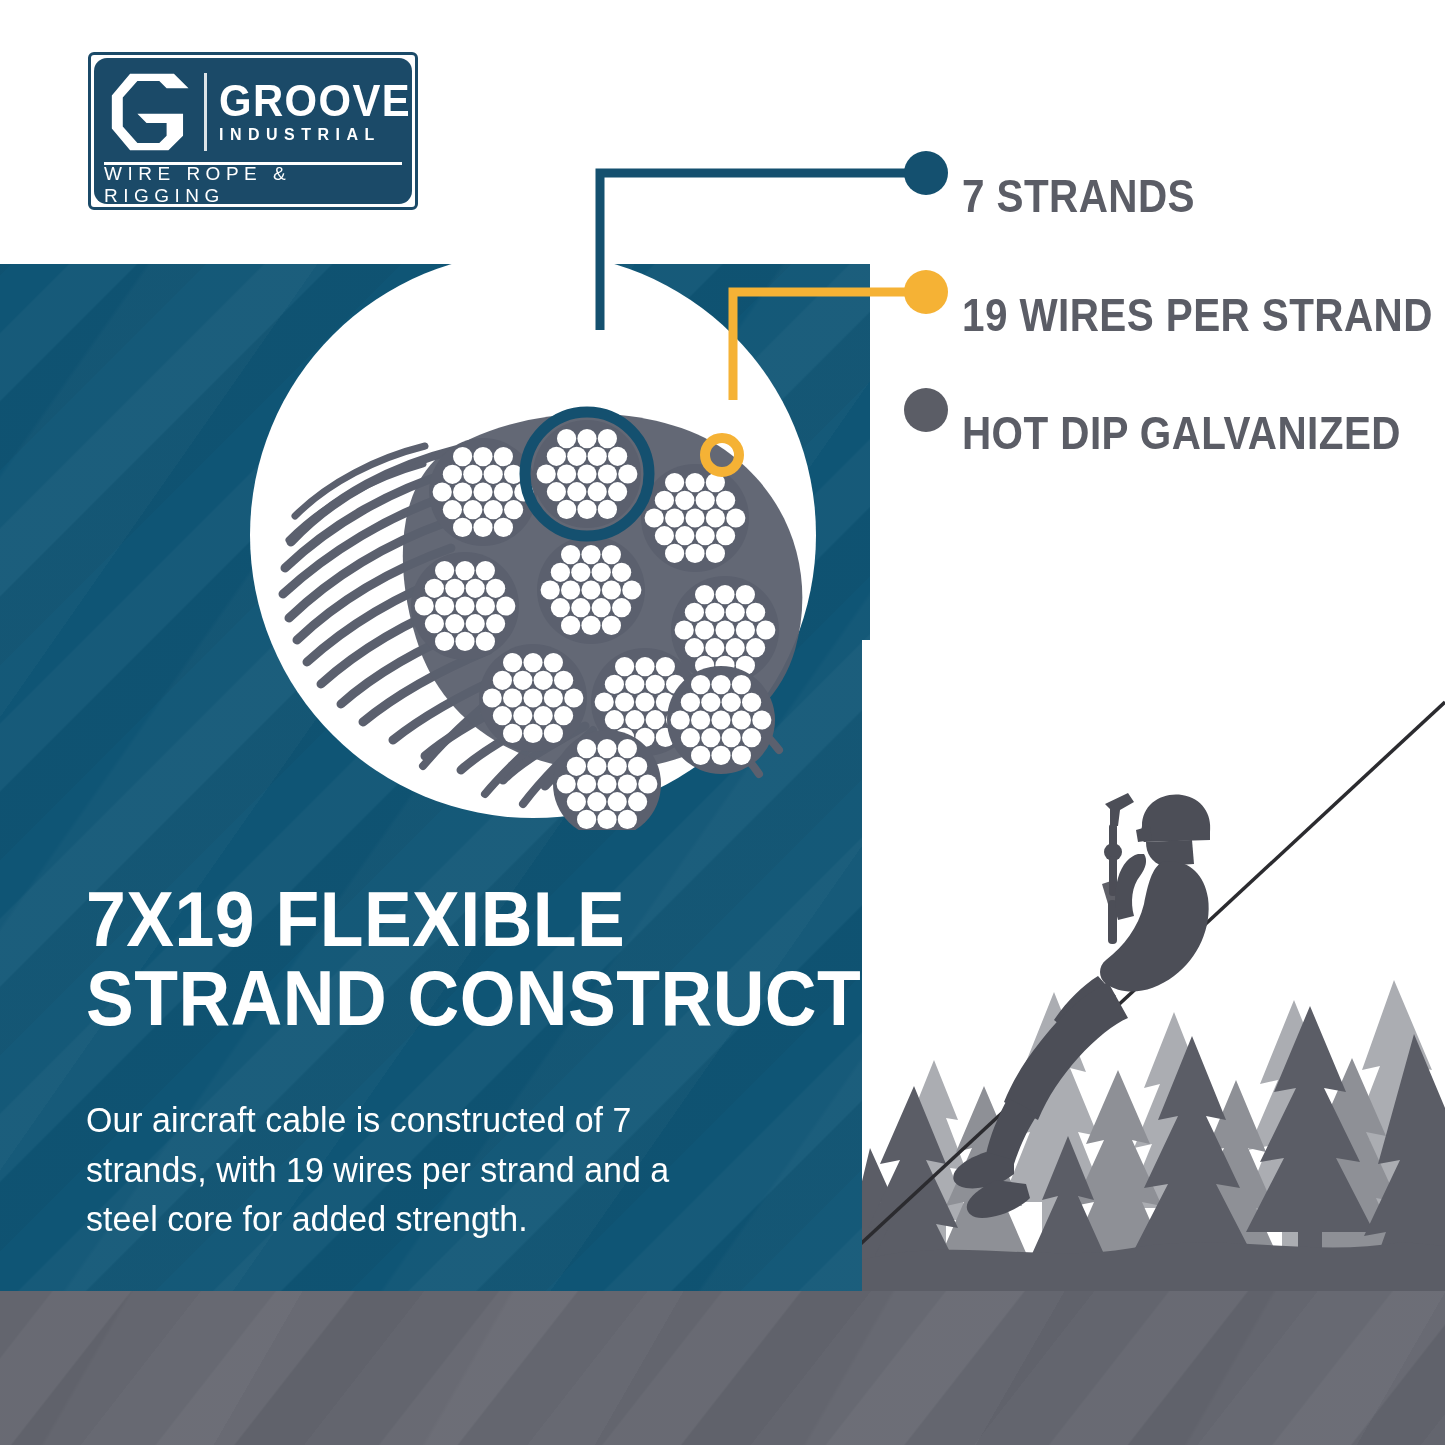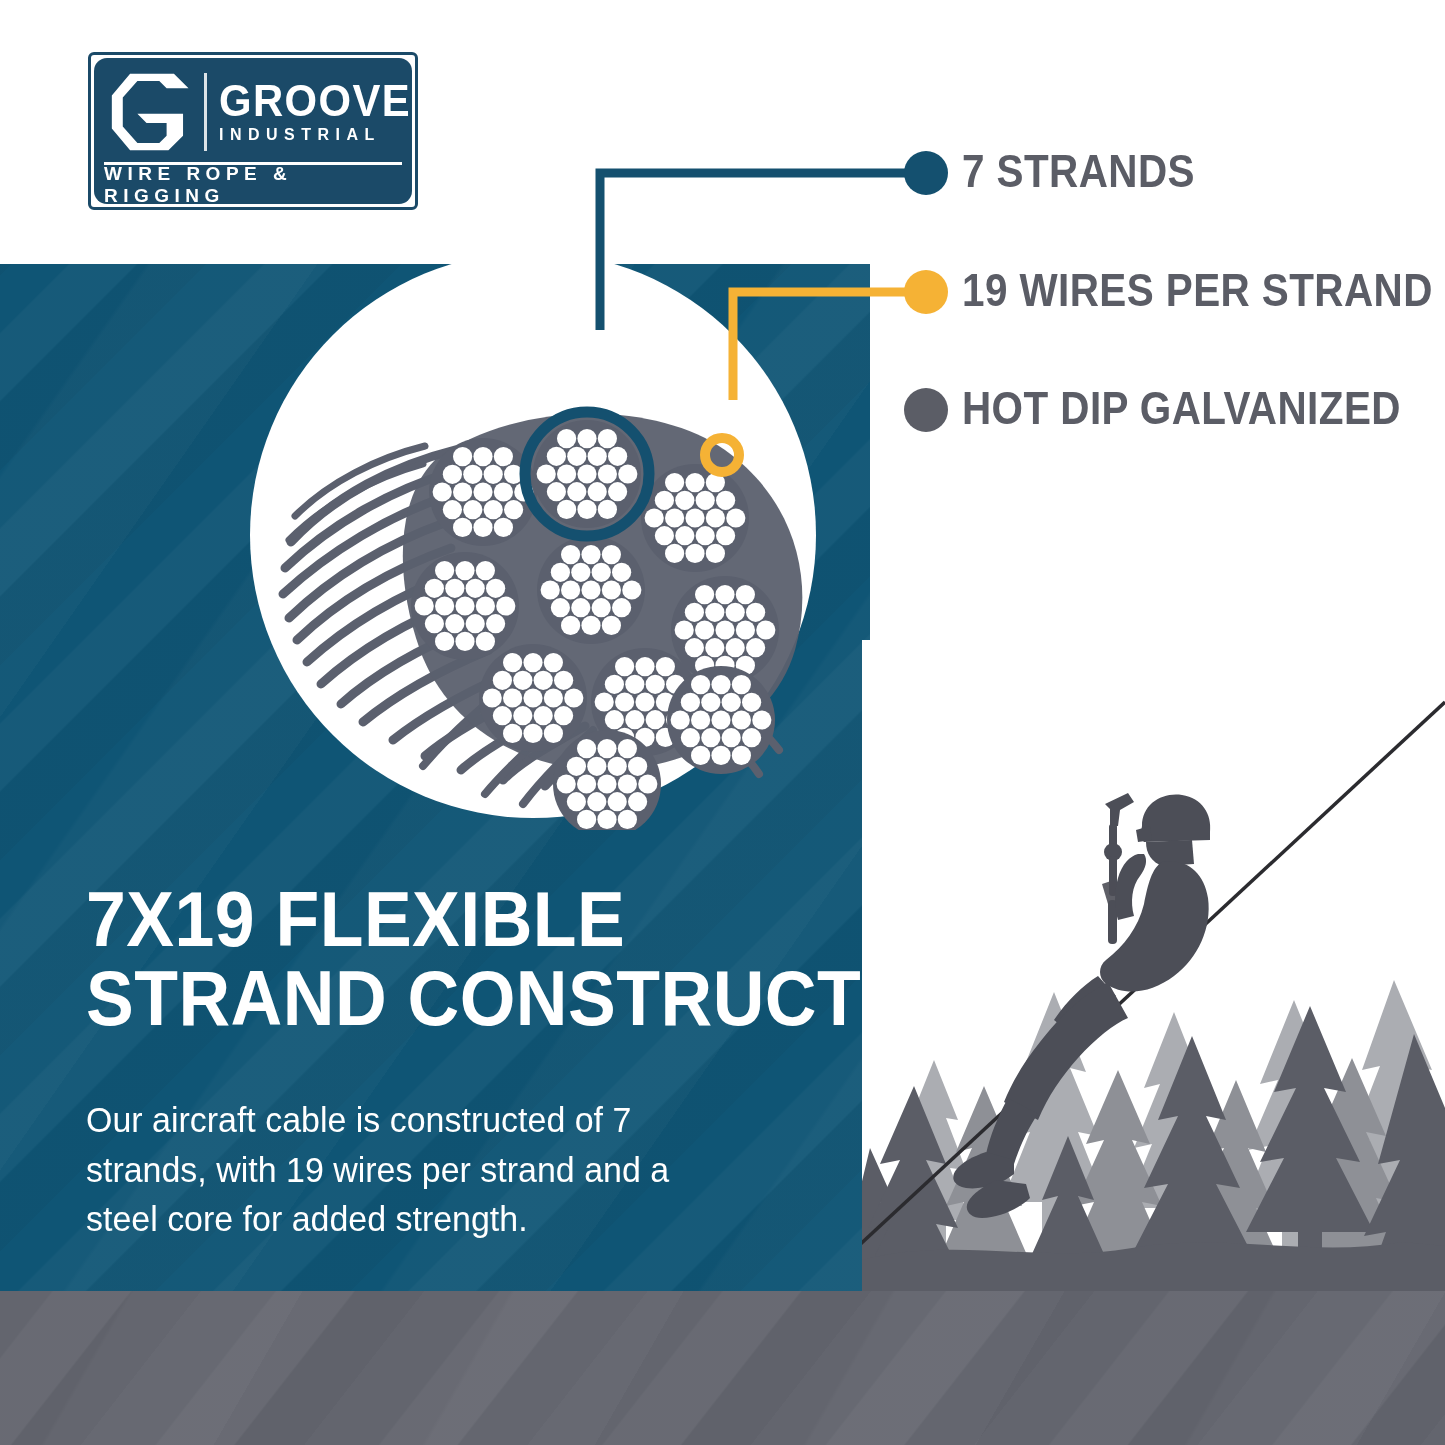--- a/index.html
+++ b/index.html
@@ -19,21 +19,21 @@
   .logo-top{position:absolute;left:10px;top:8px;right:10px;height:92px;display:flex;align-items:center;}
   .logo-mark{width:96px;height:84px;flex:none;display:flex;align-items:center;justify-content:center;}
   .logo-divider{width:3px;height:78px;background:#fff;opacity:.85;margin:0 12px 0 4px;flex:none;}
   .logo-words{flex:1;display:flex;flex-direction:column;justify-content:center;}
   .logo-name{color:#fff;font-size:45px;line-height:.92;font-weight:700;letter-spacing:1.5px;
     font-family:"Liberation Sans Narrow","Liberation Sans",sans-serif;transform:scaleX(.93);transform-origin:left center;}
   .logo-sub{color:#fff;font-size:16px;font-weight:700;letter-spacing:6.5px;margin-top:5px;
     font-family:"Liberation Sans",sans-serif;}
   .logo-rule{position:absolute;left:10px;right:10px;top:104px;height:3px;background:#fff;}
   .logo-tag{position:absolute;left:10px;right:10px;top:112px;height:30px;display:flex;align-items:center;justify-content:center;}
-  .logo-tag span{color:#fff;font-size:19px;font-weight:700;letter-spacing:5.5px;}
+  .logo-tag span{color:#fff;font-size:19px;font-weight:400;letter-spacing:5.5px;}
 
   
   .teal-panel{position:absolute;left:0;top:264px;width:870px;height:1027px;background:#0F5575;overflow:hidden;}
   .teal-panel .waves{position:absolute;inset:-20%;
     background:repeating-linear-gradient(135deg,
       rgba(255,255,255,0.000) 0px,
       rgba(255,255,255,0.000) 40px,
       rgba(255,255,255,0.030) 42px,
       rgba(255,255,255,0.030) 88px,
       rgba(0,0,0,0.030) 90px,
@@ -49,21 +49,21 @@
   .white-circle{position:absolute;left:250px;top:252px;width:566px;height:566px;border-radius:50%;background:#ffffff;}
 
   
   .rope-wrap{position:absolute;left:255px;top:250px;width:580px;height:580px;}
 
   
   .leader{position:absolute;}
   .dot{position:absolute;border-radius:50%;}
 
   
-  .callout{position:absolute;display:flex;align-items:flex-end;}
+  .callout{position:absolute;display:flex;align-items:flex-start;margin-top:20px;}
   .callout-text{
     color:#5B5D66;font-weight:700;
     font-family:"Liberation Sans Narrow","Liberation Sans",sans-serif;
     letter-spacing:.5px;white-space:nowrap;
     transform:scaleX(.86);transform-origin:left center;
   }
   #co-0 .callout-text{font-size:47px;}
   #co-1 .callout-text{font-size:47px;}
   #co-2 .callout-text{font-size:47px;}
 

